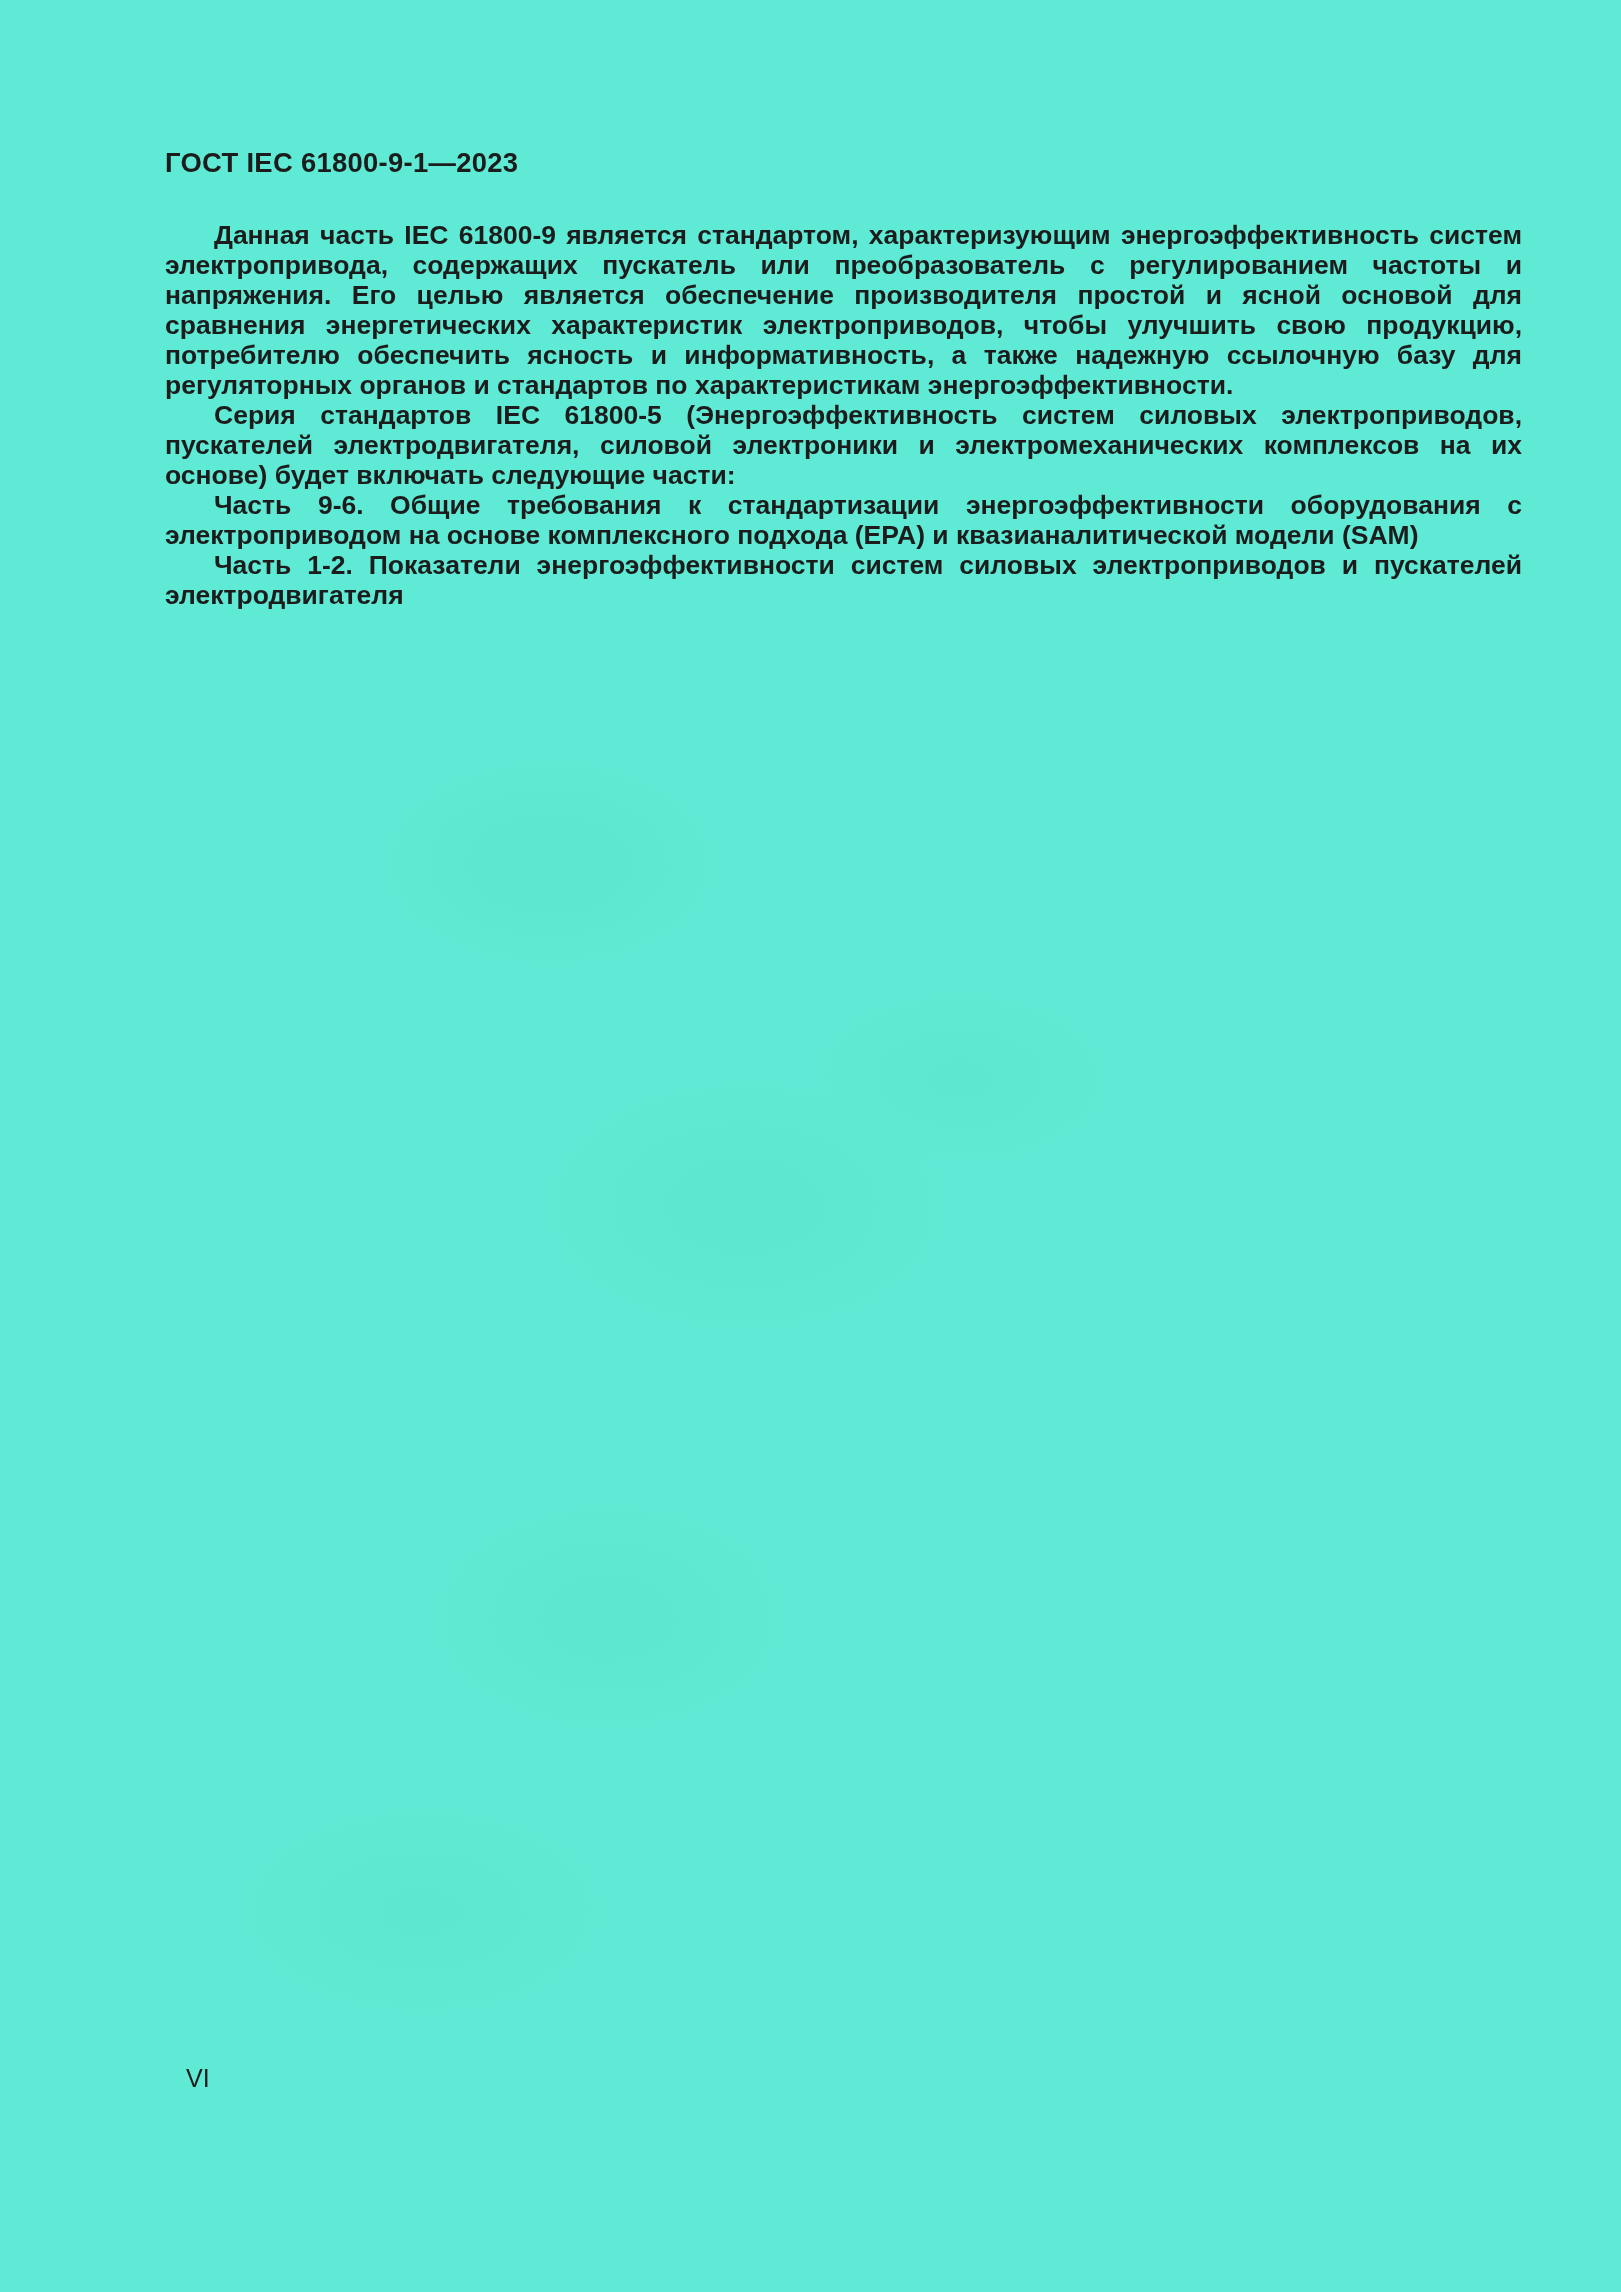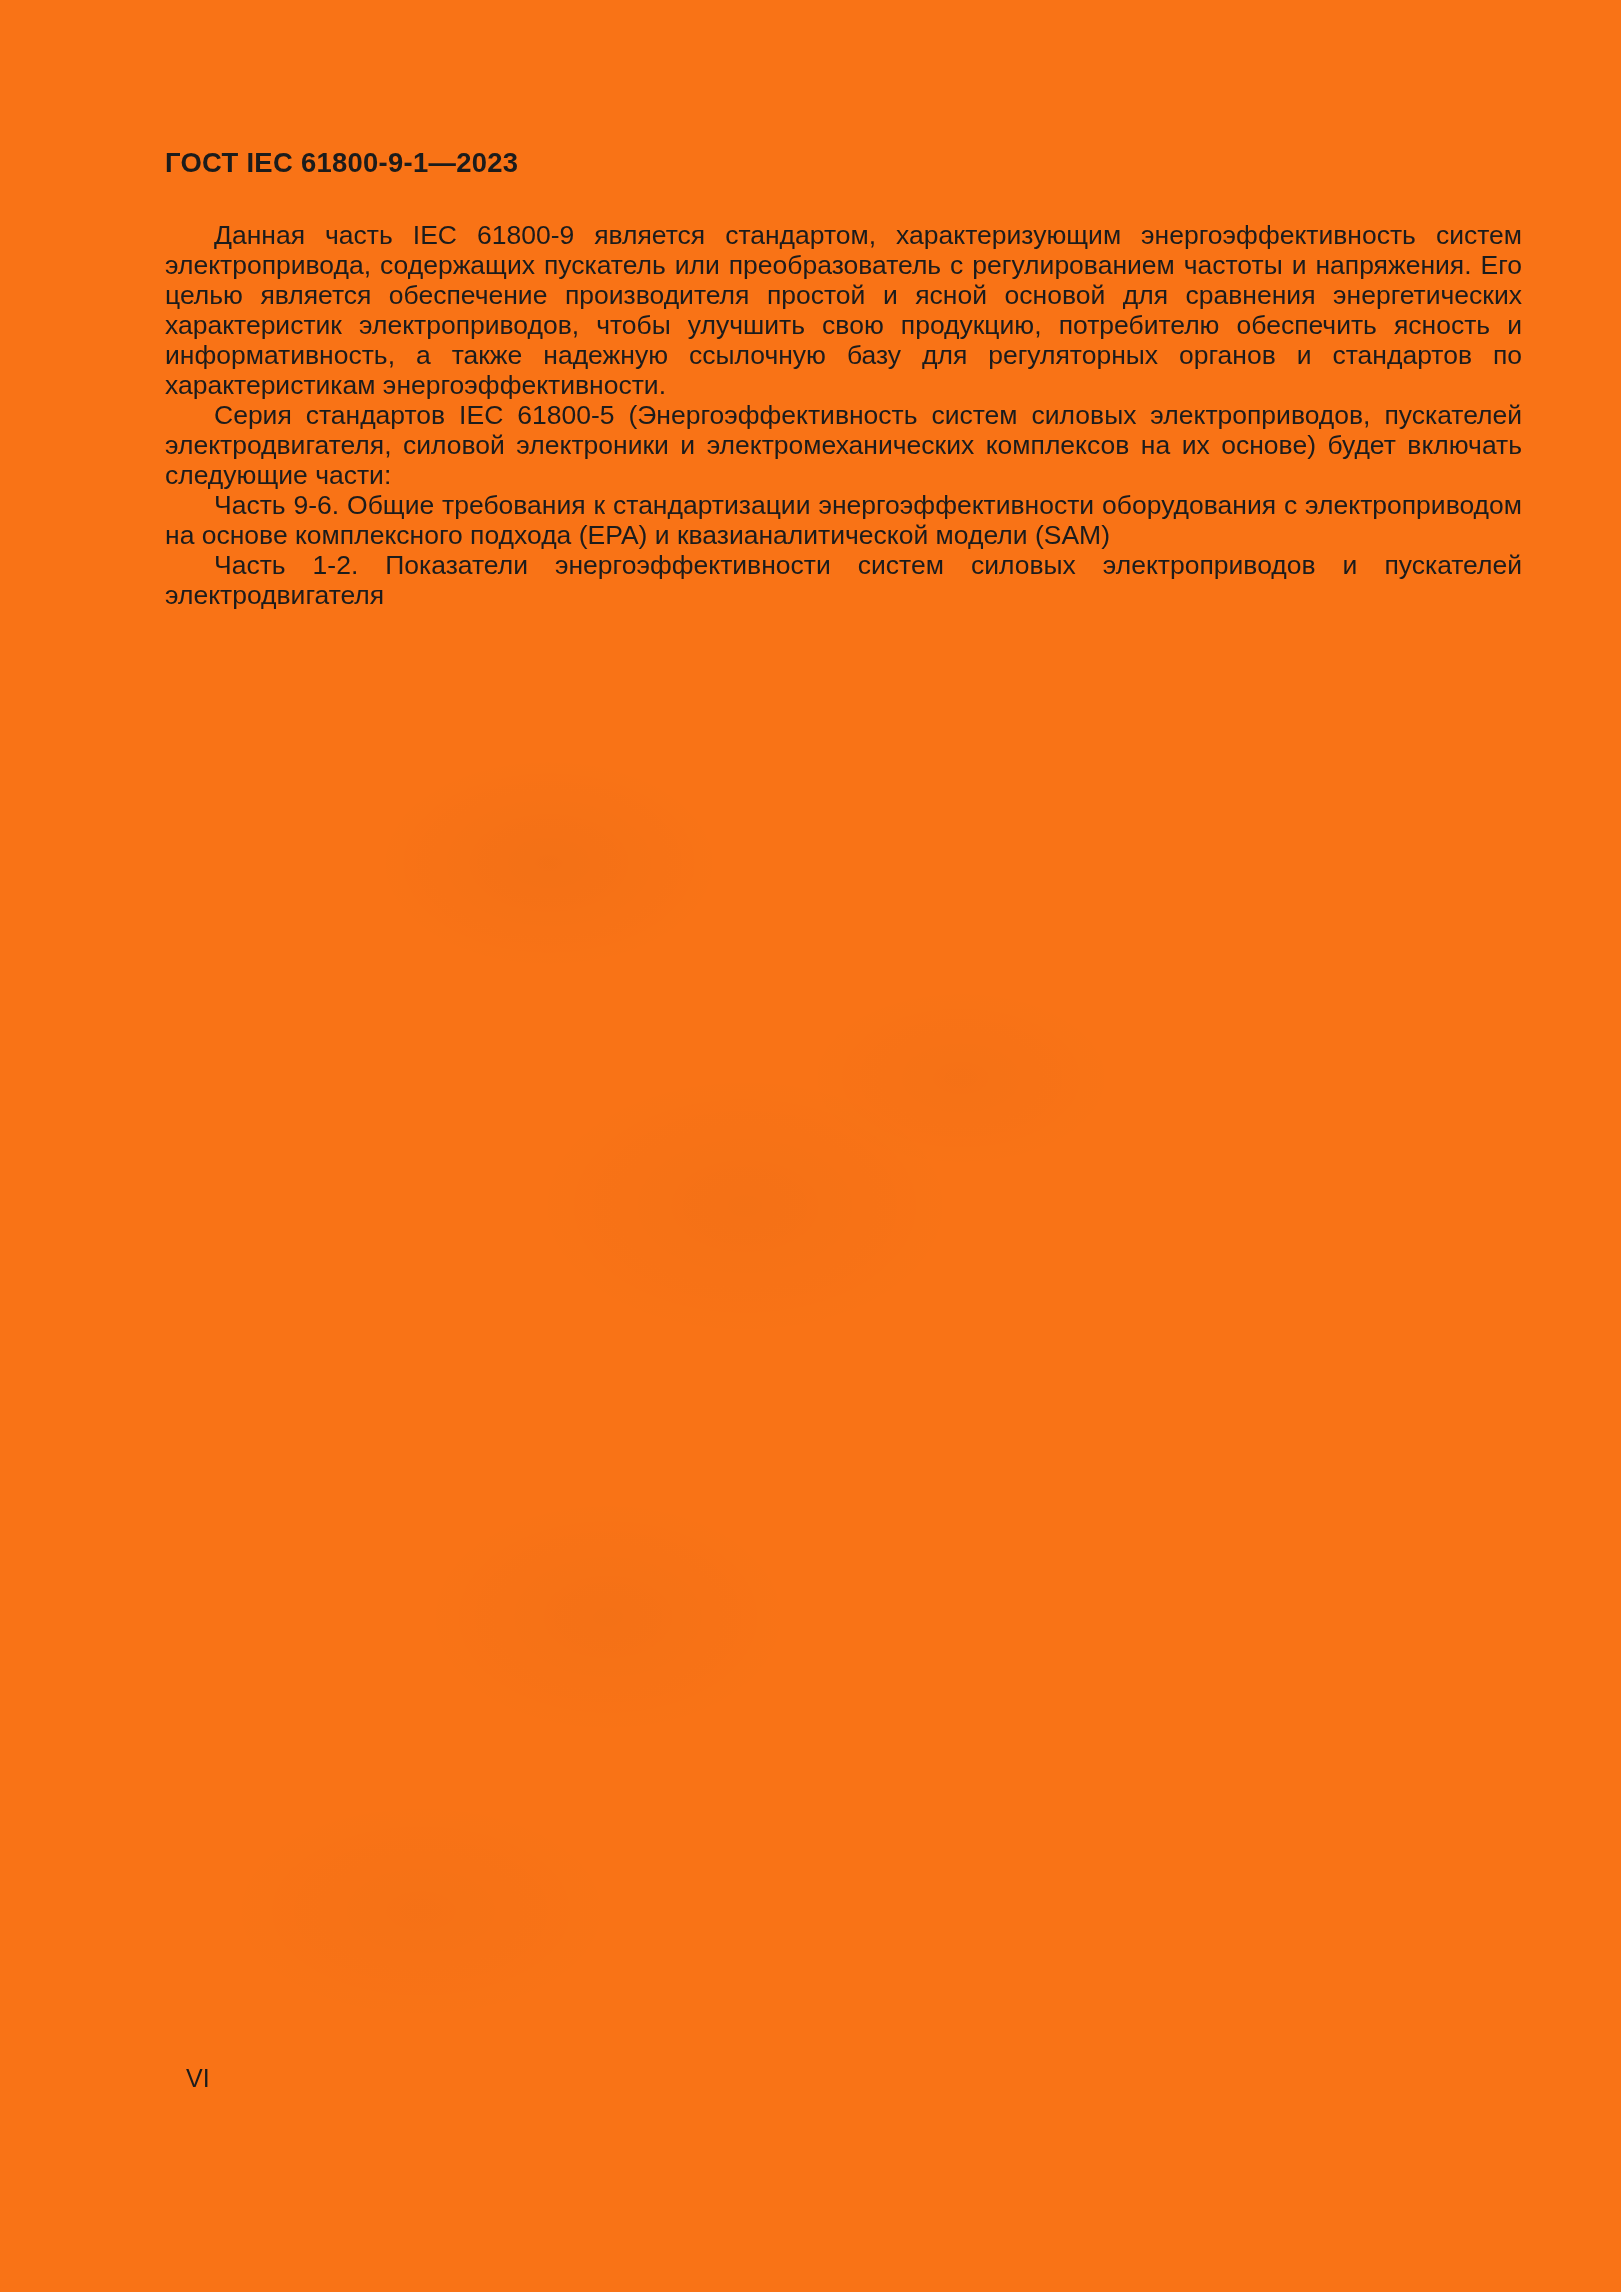--- a/index.html
+++ b/index.html
@@ -4,21 +4,21 @@
 <style>
   html, body {
     margin: 0;
     padding: 0;
     background: #ffffff;
   }
   .page {
     position: relative;
     width: 1621px;
     height: 2293px;
-    background: #f97316;
+    background: #5eead4;
     font-family: "Liberation Sans", sans-serif;
     color: #1c1c1c;
     overflow: hidden;
   }
   
   .scan-artifacts {
     position: absolute;
     inset: 0;
     pointer-events: none;
     background:
@@ -42,20 +42,21 @@
     top: 220px;
     left: 165px;
     width: 1357px;
     font-size: 26.5px;
     line-height: 30px;
     text-align: justify;
   }
   .content p {
     margin: 0;
     text-indent: 49px;
+    font-weight: bold;
   }
   .page-number {
     position: absolute;
     top: 2064px;
     left: 186px;
     font-size: 25px;
   }
 </style>
 </head>
 <body>

